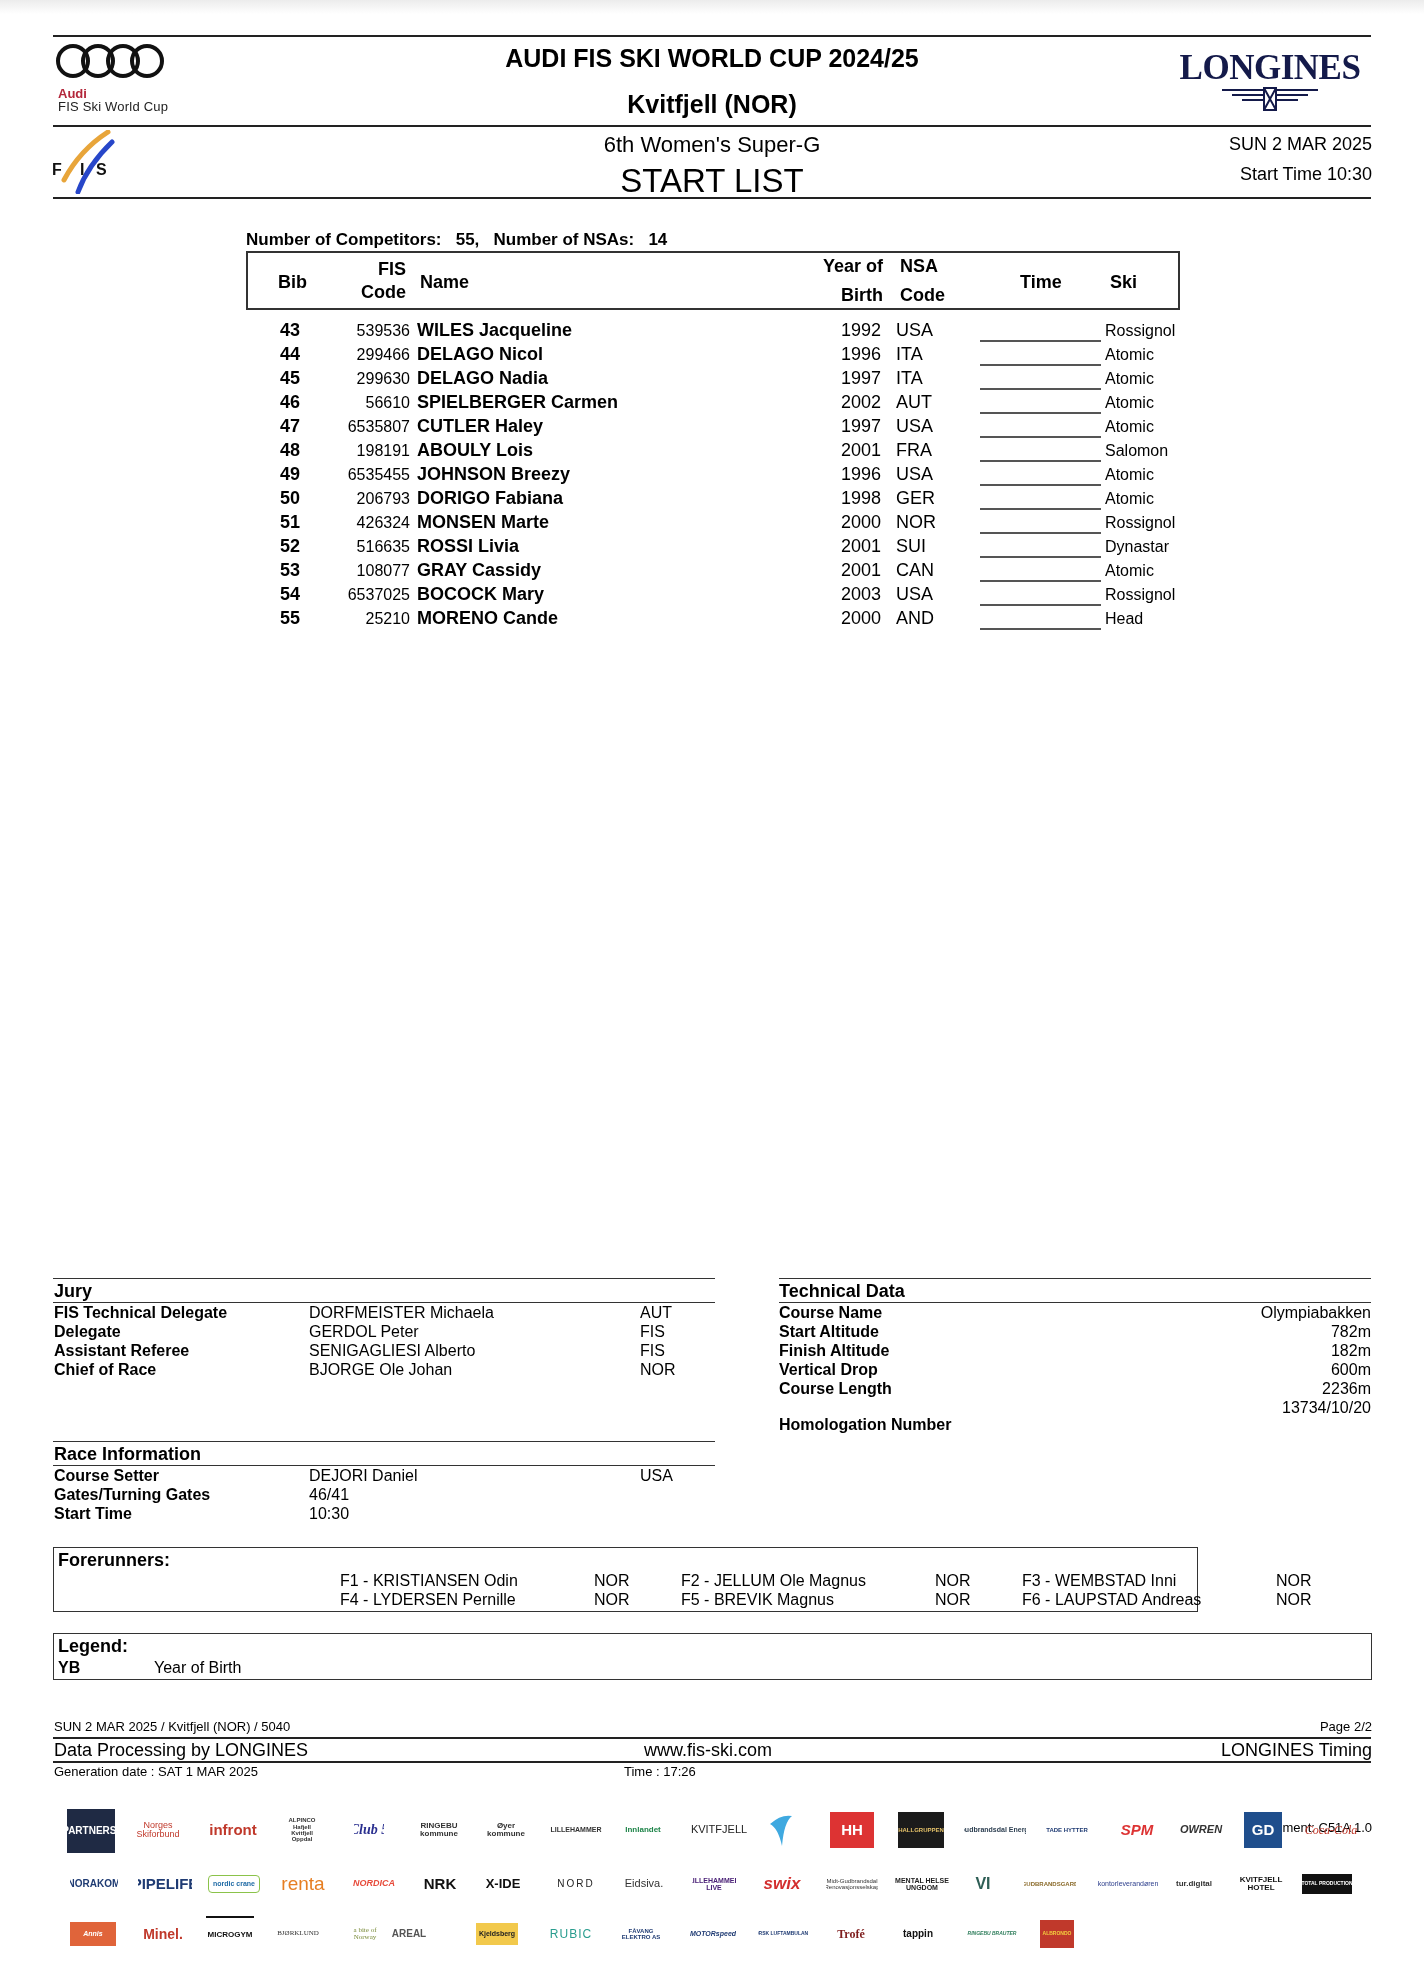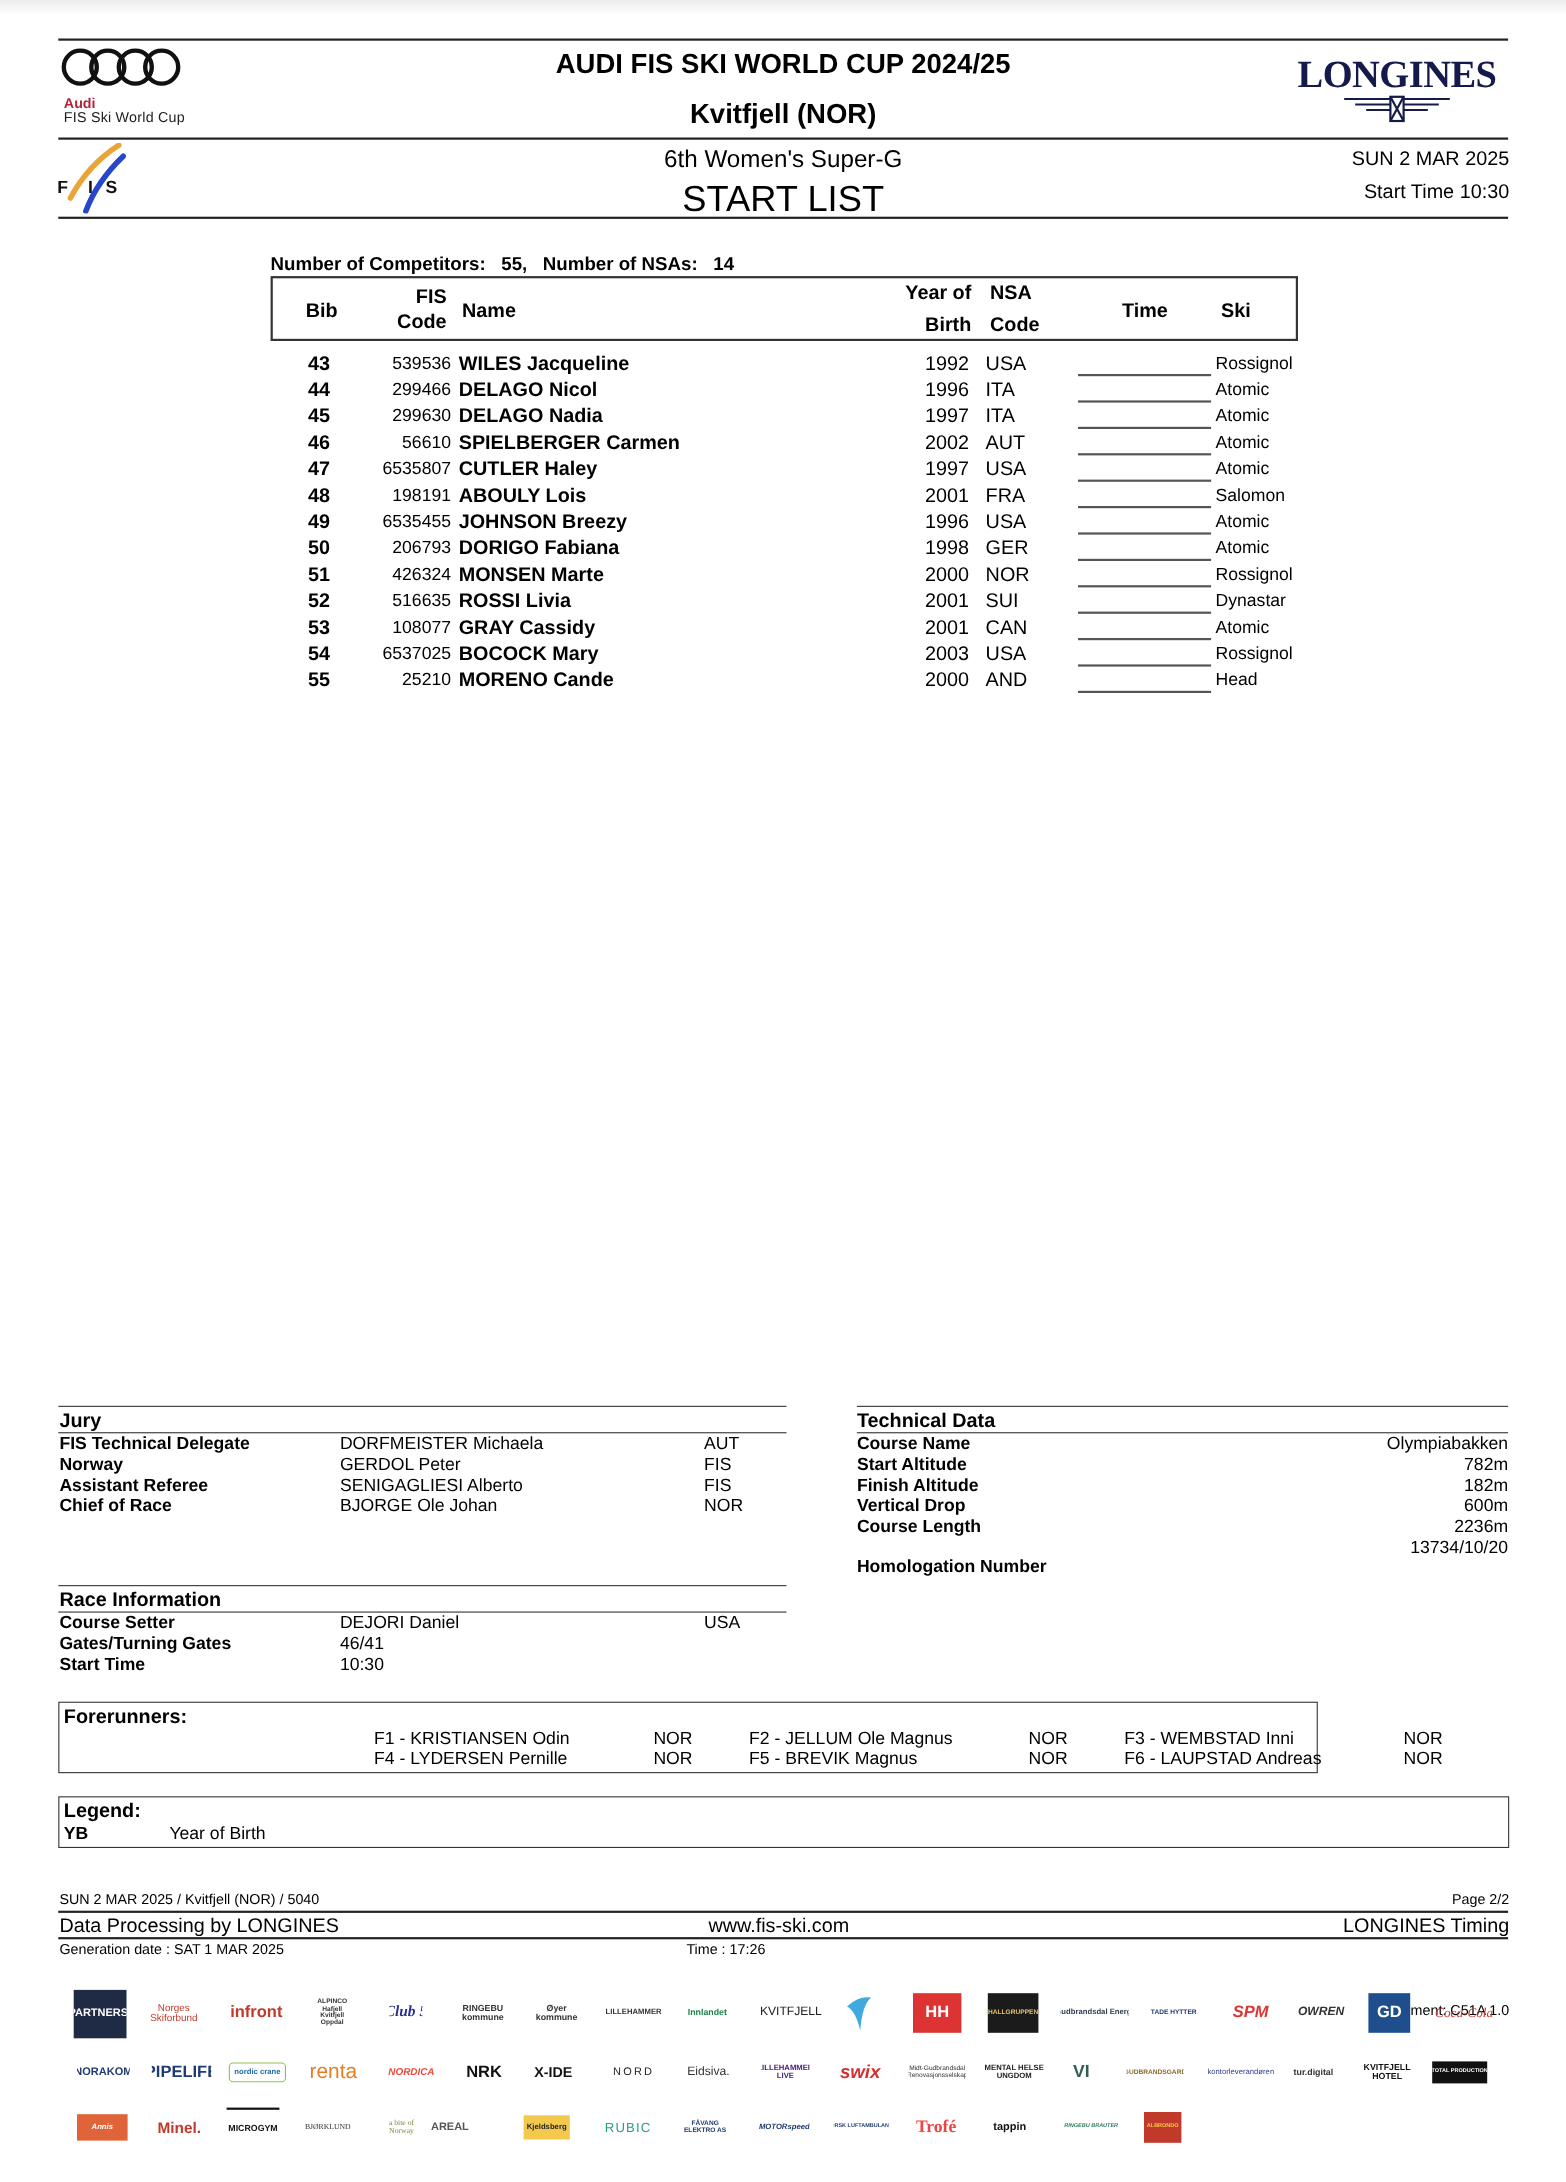--- a/index.html
+++ b/index.html
@@ -239,21 +239,21 @@
         <span class="c-ski">Head</span>
       </div>
   </div>
 
   <div class="hline thin" style="left:53px;top:1278px;width:662px;"></div>
   <div class="sec-title" style="left:54px;top:1281px;">Jury</div>
   <div class="hline thin" style="left:53px;top:1302px;width:662px;"></div>
   <div class="kv b" style="left:54px;top:1304px;">FIS Technical Delegate</div>
   <div class="kv" style="left:309px;top:1304px;">DORFMEISTER Michaela</div>
   <div class="kv" style="left:640px;top:1304px;">AUT</div>
-  <div class="kv b" style="left:54px;top:1323px;">Norway</div>
+  <div class="kv b" style="left:54px;top:1323px;">Delegate</div>
   <div class="kv" style="left:309px;top:1323px;">GERDOL Peter</div>
   <div class="kv" style="left:640px;top:1323px;">FIS</div>
   <div class="kv b" style="left:54px;top:1342px;">Assistant Referee</div>
   <div class="kv" style="left:309px;top:1342px;">SENIGAGLIESI Alberto</div>
   <div class="kv" style="left:640px;top:1342px;">FIS</div>
   <div class="kv b" style="left:54px;top:1361px;">Chief of Race</div>
   <div class="kv" style="left:309px;top:1361px;">BJORGE Ole Johan</div>
   <div class="kv" style="left:640px;top:1361px;">NOR</div>
 
   <div class="hline thin" style="left:53px;top:1441px;width:662px;"></div>
@@ -370,20 +370,20 @@
       <div class="logo" style="left:82px;width:46px;color:#c0392b;font-size:14px;">Minel.</div>
       <div class="logo" style="left:148px;width:48px;color:#111;font-size:8px;border-top:2px solid #111;">MICROGYM</div>
       <div class="logo" style="left:218px;width:44px;color:#333;font-size:7px;font-weight:normal;font-family:'Liberation Serif',serif;">BJØRKLUND</div>
       <div class="logo" style="left:286px;width:42px;color:#7a8b3a;font-size:7px;font-family:'Liberation Serif',serif;font-weight:normal;white-space:normal;">a bite of Norway</div>
       <div class="logo" style="left:332px;width:38px;color:#555;font-size:10px;font-weight:bold;">AREAL</div>
       <div class="logo" style="left:418px;width:42px;height:22px;top:7px;background:#f2c94c;color:#222;font-size:7px;">Kjeldsberg</div>
       <div class="logo" style="left:490px;width:46px;color:#2a9d8f;font-size:12px;font-weight:normal;letter-spacing:1px;">RUBIC</div>
       <div class="logo" style="left:560px;width:46px;color:#1f3b73;font-size:6px;white-space:normal;">FÅVANG ELEKTRO AS</div>
       <div class="logo" style="left:632px;width:46px;color:#1f3b73;font-size:7px;font-style:italic;">MOTORspeed</div>
       <div class="logo" style="left:700px;width:50px;color:#1f3b73;font-size:5px;">NORSK LUFTAMBULANSE</div>
-      <div class="logo" style="left:774px;width:38px;color:#ef4444;font-size:16px;font-family:'Liberation Serif',serif;">Trofé</div>
+      <div class="logo" style="left:774px;width:38px;color:#7f1d1d;font-size:12px;font-family:'Liberation Serif',serif;">Trofé</div>
       <div class="logo" style="left:838px;width:44px;color:#111;font-size:10px;">tappin</div>
       <div class="logo" style="left:906px;width:56px;color:#2e7d5b;font-size:5px;font-style:italic;">RINGEBU BRAUTER</div>
       <div class="logo" style="left:982px;width:34px;height:28px;top:4px;background:#c0392b;color:#f4d03f;font-size:5px;">ALBRONDO</div>
     </div>
   </div>
 
 </div>
 
 </body></html>

